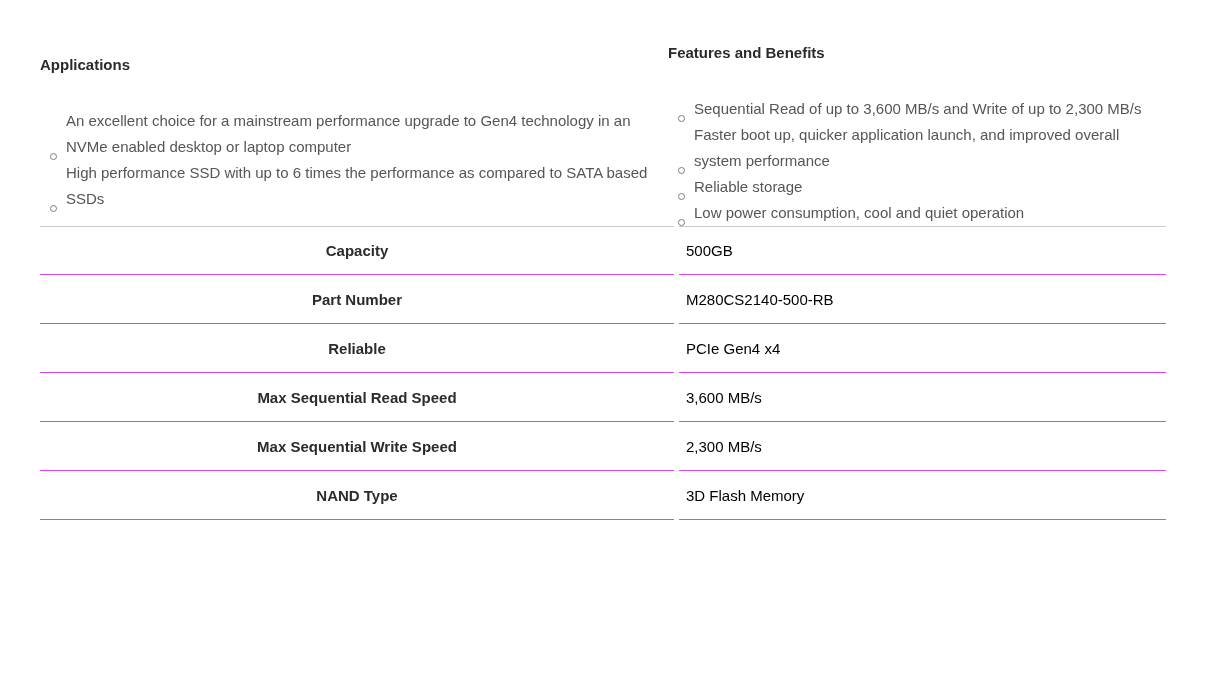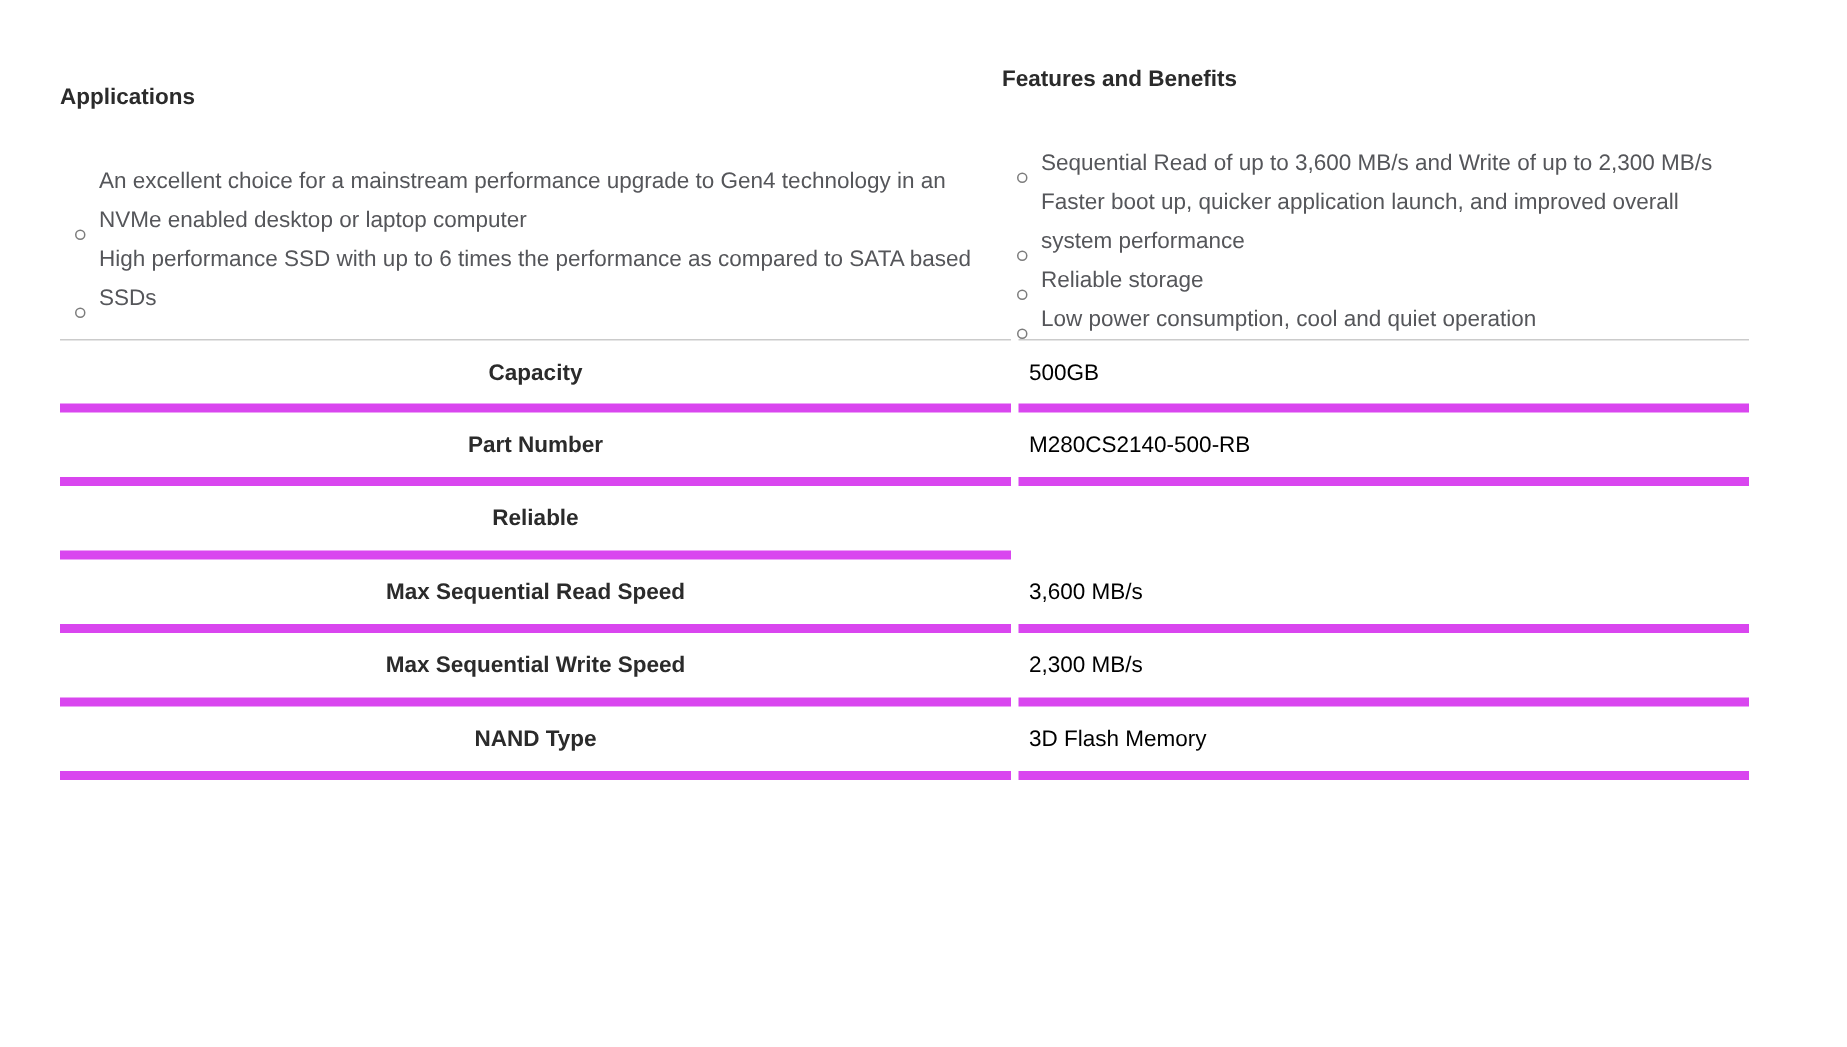--- a/index.html
+++ b/index.html
@@ -59,21 +59,21 @@
   }
 
   .spec-table { width: 100%; }
   .spec-row {
     display: flex;
     height: 49px;
   }
   .spec-cell {
     display: flex;
     align-items: center;
-    border-bottom: 6px solid #d946ef;
+    border-bottom: 1px solid #d946ef;
     font-size: 15px;
   }
   .spec-row:first-child .spec-cell {
     border-top: 1px solid #cbcbcb;
   }
   .spec-label {
     flex: 0 0 634px;
     width: 634px;
     justify-content: center;
     font-weight: bold;
@@ -137,20 +137,21 @@
     <div class="spec-row">
       <div class="spec-cell spec-label">Capacity</div>
       <div class="spec-cell spec-value">500GB</div>
     </div>
     <div class="spec-row">
       <div class="spec-cell spec-label">Part Number</div>
       <div class="spec-cell spec-value">M280CS2140-500-RB</div>
     </div>
     <div class="spec-row">
       <div class="spec-cell spec-label">Reliable</div>
+      <div class="spec-cell spec-value">PCIe Gen4 x4</div>
     </div>
     <div class="spec-row">
       <div class="spec-cell spec-label">Max Sequential Read Speed</div>
       <div class="spec-cell spec-value">3,600 MB/s</div>
     </div>
     <div class="spec-row">
       <div class="spec-cell spec-label">Max Sequential Write Speed</div>
       <div class="spec-cell spec-value">2,300 MB/s</div>
     </div>
     <div class="spec-row">

